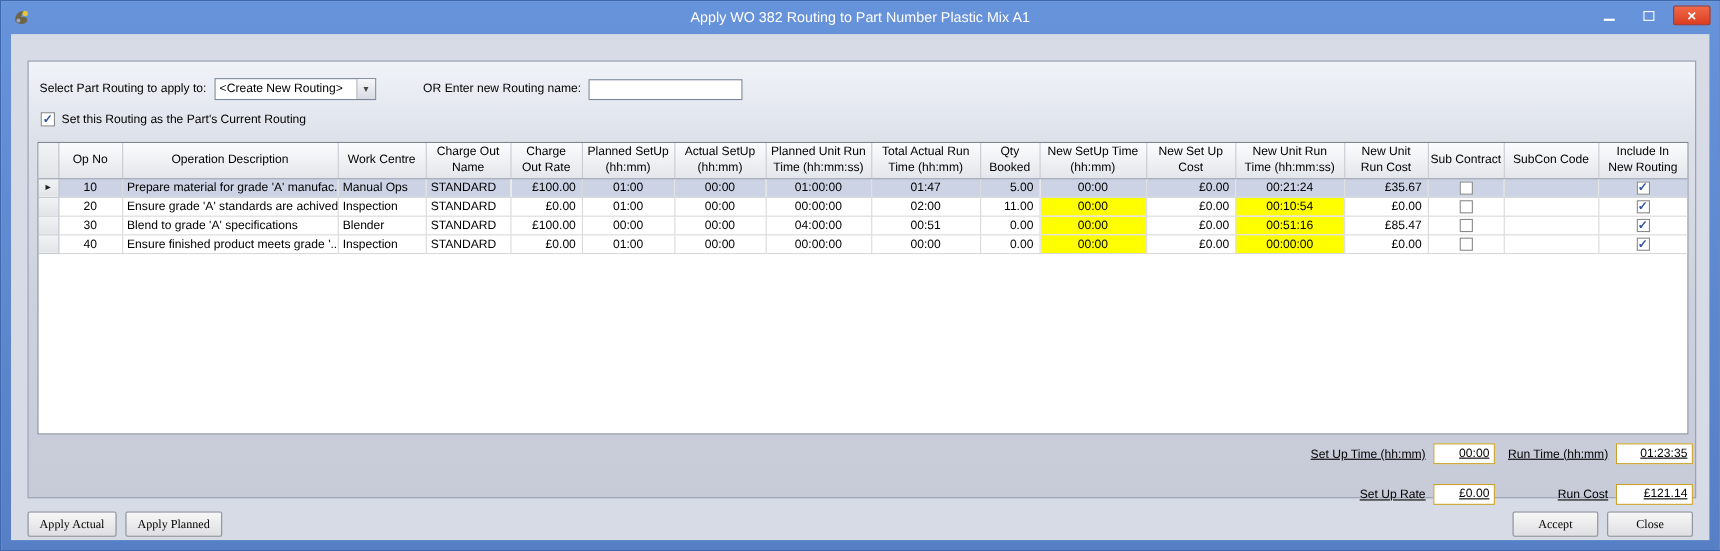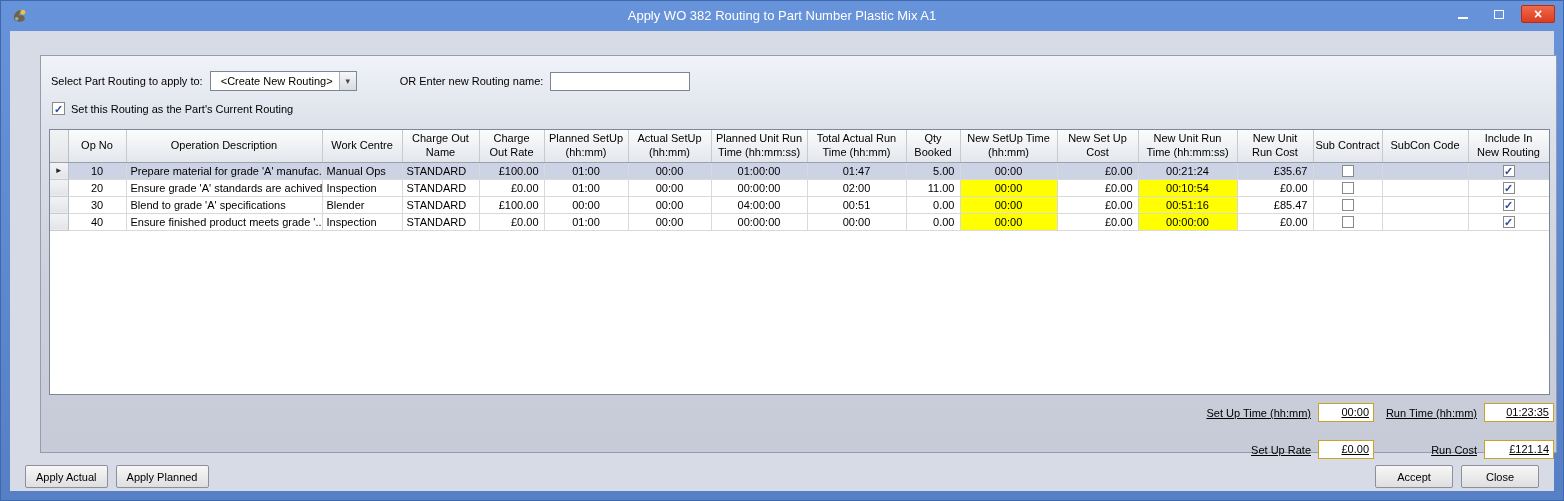--- a/index.html
+++ b/index.html
@@ -18,29 +18,29 @@
   .cap { width:27px; height:18px; display:flex; align-items:center; justify-content:center; cursor:default; }
   .glyph-min { width:10px; height:2px; background:#fff; margin-top:7px; }
   .glyph-max { width:10px; height:9px; border:1px solid #fff; background:transparent; }
   .cap.close { width:34px; background:linear-gradient(#f06a4a,#dc3c20); border:1px solid #b03018;
                border-radius:2px; color:#fff; font-size:14px; font-weight:bold; line-height:1; }
 
   
   .content { position:absolute; left:9px; right:9px; top:30px; bottom:9px;
              background:#d7dbe5; }
 
-  .panel { position:absolute; left:30px; top:24px; width:1517px; height:398px;
+  .panel { position:absolute; left:15px; top:24px; width:1517px; height:398px;
            border:1px solid #949db0;
            background:linear-gradient(#f0f3f8 0%, #dde1ea 18%, #ccd1dd 55%, #c6cbd7 100%); }
 
   .controls-row { position:absolute; left:10px; top:15px; height:20px; display:flex; align-items:center; }
   .controls-row label { white-space:nowrap; }
   .combo { margin-left:7px; width:147px; height:20px; background:#fff; border:1px solid #7a8699;
            display:flex; align-items:center; position:relative; }
-  .combo-text { flex:1; padding-left:4px; white-space:nowrap; overflow:hidden;text-align:center; }
+  .combo-text { flex:1; padding-left:4px; white-space:nowrap; overflow:hidden; }
   .combo-btn { width:17px; height:18px; border-left:1px solid #aab2bf;
                background:linear-gradient(#f5f6f8,#d8dbe2); display:flex; align-items:center;
                justify-content:center; font-size:9px; color:#444; }
   .or-label { margin-left:16px;padding-left:27px; }
   .textbox { margin-left:7px; width:140px; height:19px; border:1px solid #7a8699; background:#fff;
              font-family:"Liberation Sans",sans-serif; font-size:11px; padding:0 3px; }
 
   .check-row { position:absolute; left:11px; top:46px; display:flex; align-items:center; gap:6px; }
   .cb { display:inline-block; width:13px; height:13px; background:#fff; border:1px solid #8a8a8a;
         font-size:11px; line-height:12px; text-align:center; color:#2d4f9e; font-weight:bold; }
@@ -70,21 +70,21 @@
   
   .summary { position:absolute; right:2px; top:347px; display:grid;
              grid-template-columns:auto 56px 96px 70px; gap:18px 7px; align-items:center;text-decoration:underline; }
   .summary label { text-align:right; white-space:nowrap; }
   .sum-box { height:19px; line-height:17px; background:#fff; border:1px solid #c9a227;
              text-align:right; padding-right:4px; }
 
   
   .btn-row { position:absolute; left:15px; right:15px; top:434px; display:flex; gap:8px; }
   .spacer { flex:1; }
-  .btn { height:23px; min-width:78px; padding:0 10px; font-family:Liberation Sans, sans-serif;
+  .btn { height:23px; min-width:78px; padding:0 10px; font-family:Liberation Serif, serif;
          font-size:11px; color:#000; background:linear-gradient(#f7f7f7,#dfdfe2);
          border:1px solid #8e9099; border-radius:2px; cursor:default; }
 </style>
 </head>
 <body>
 
 <div class="window">
 
   <div class="titlebar">
     <span class="app-icon">

